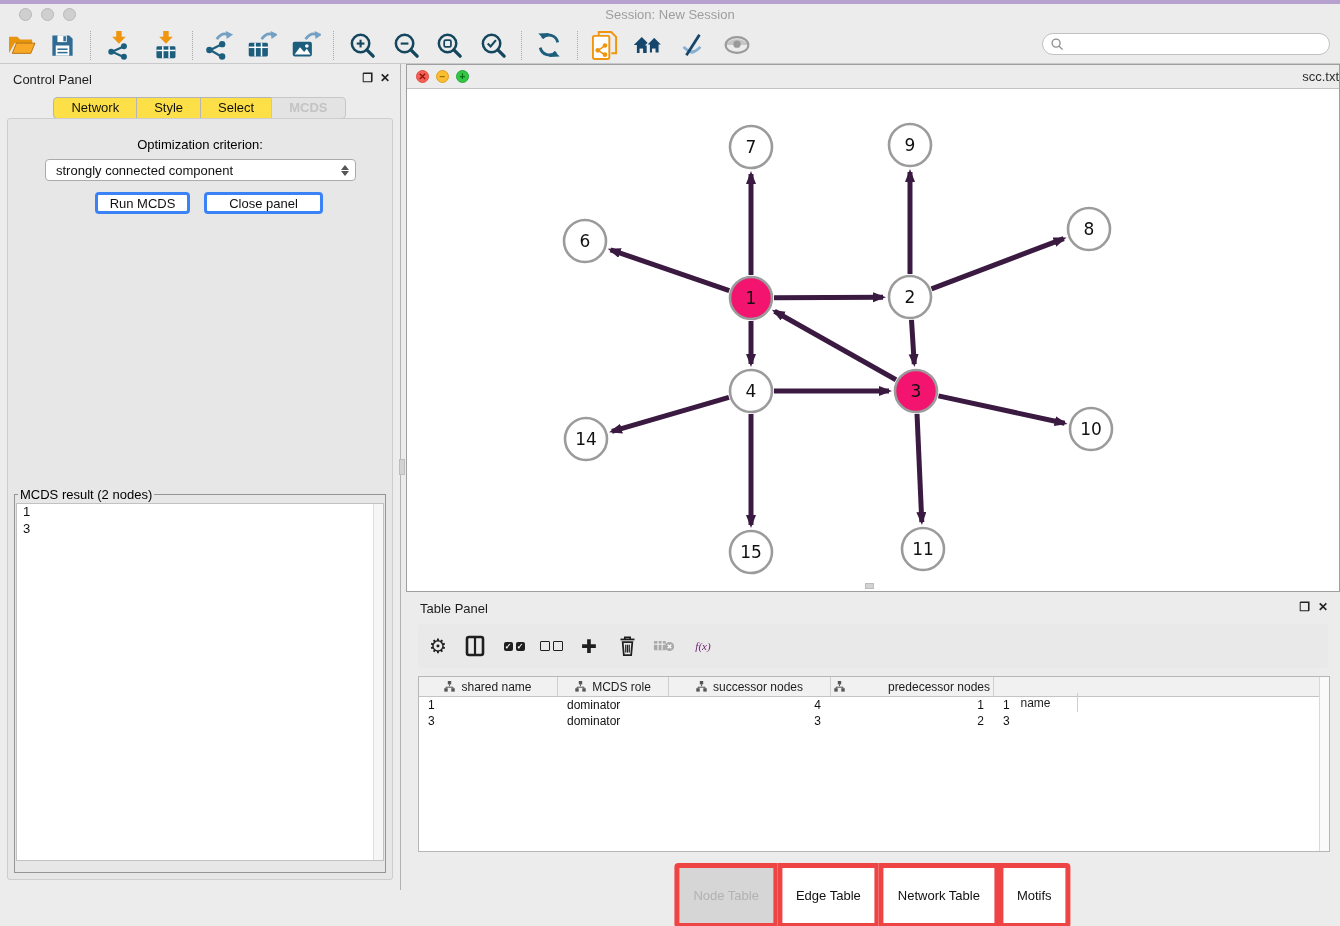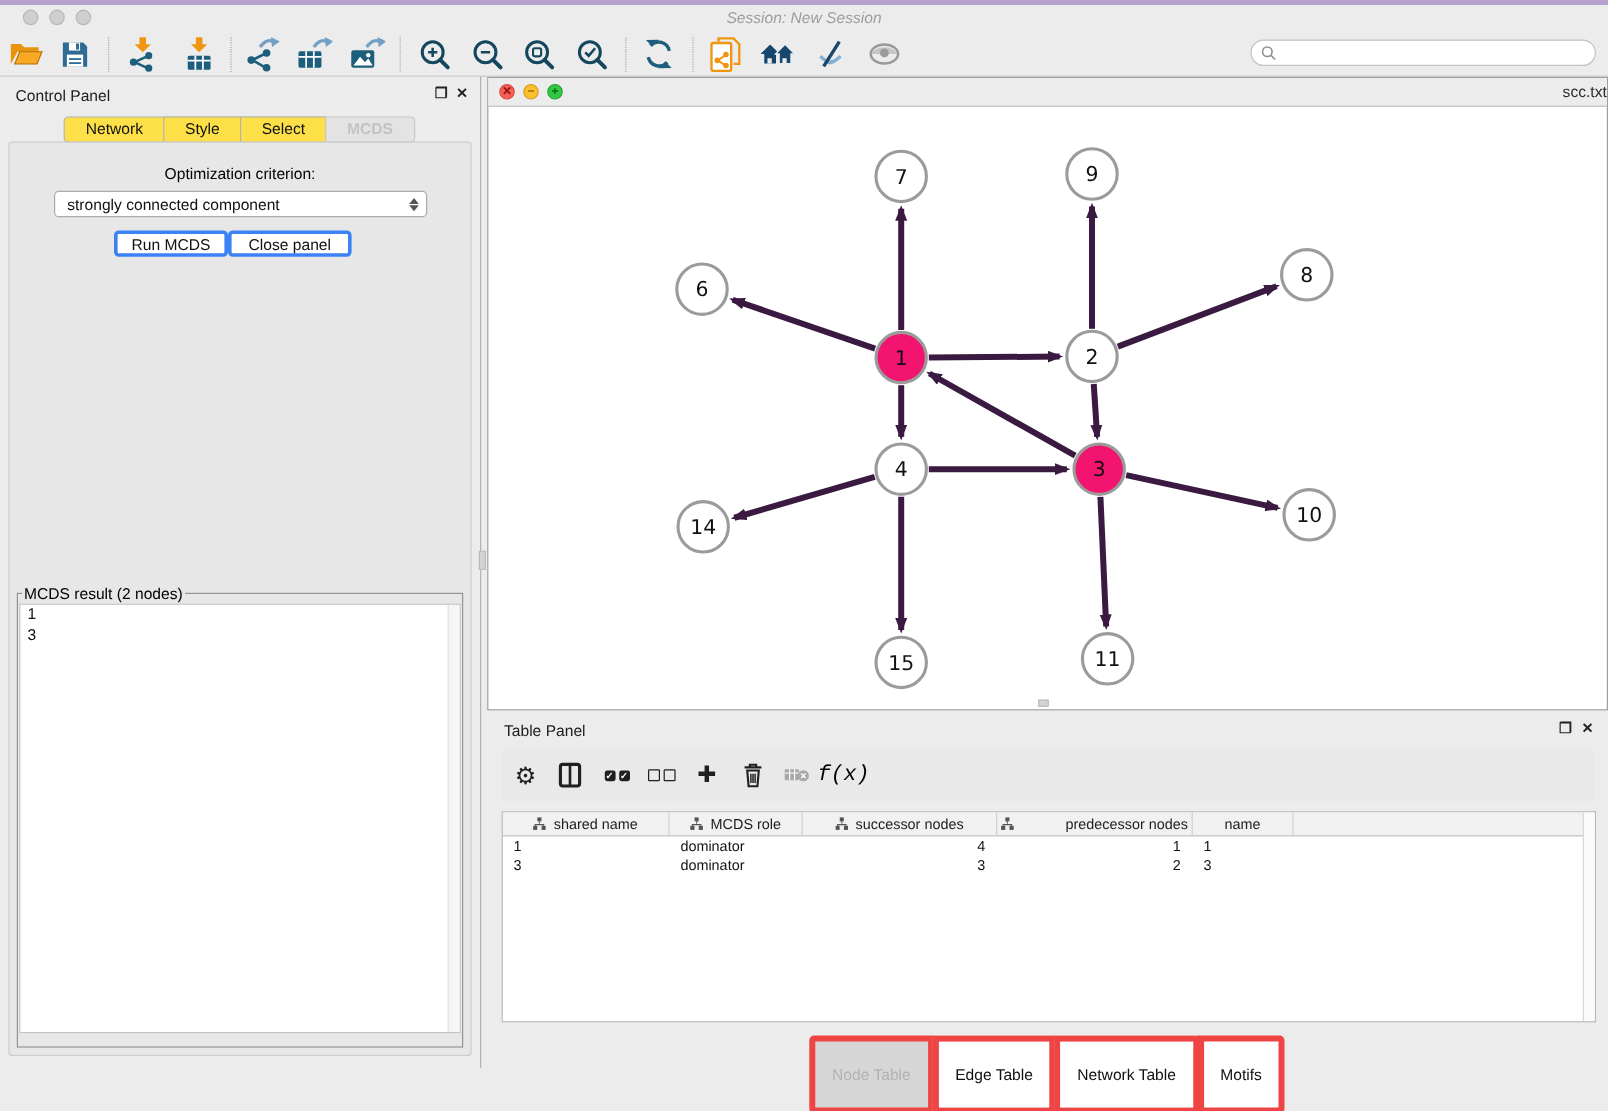--- a/index.html
+++ b/index.html
@@ -5,21 +5,21 @@
   html,body{margin:0;padding:0;background:#d7d7d7;}
   #root{position:relative;width:1340px;height:926px;background:#ececec;
         font-family:"Liberation Sans",sans-serif;overflow:hidden;
         -webkit-font-smoothing:antialiased;}
   .abs{position:absolute;}
   
   .mac-titlebar{top:0;left:0;width:1340px;height:28px;
     background:linear-gradient(#b7a2cf 0,#b7a2cf 4px,#ececec 4px);}
   .traffic{width:13px;height:13px;border-radius:50%;top:8px;
     background:#cfcfcf;border:1px solid #b8b8b8;box-sizing:border-box;}
-  .win-title{top:7px;left:0;width:100%;text-align:center;font-size:13px;color:#9d9d9d;font-style:italic;}
+  .win-title{top:7px;left:0;width:100%;text-align:center;font-size:13px;color:#9d9d9d;}
   
   .toolbar{top:28px;left:0;width:1340px;height:36px;background:#ececec;
     border-bottom:1px solid #c9c9c9;box-sizing:border-box;}
   .ti{position:absolute;top:-1px;width:36px;height:36px;display:flex;
       align-items:center;justify-content:center;cursor:default;}
   .tsep{position:absolute;top:3px;height:29px;border-left:1px dotted #a9a9a9;}
   .searchbox{position:absolute;top:5px;right:10px;width:288px;height:22px;background:#fff;
     border:1px solid #c2c2c2;border-radius:12px;display:flex;align-items:center;
     padding-left:8px;box-sizing:border-box;gap:5px;}
   .searchbox input{border:none;outline:none;flex:1;font-size:12px;background:transparent;
@@ -71,21 +71,21 @@
   
   .table-panel{top:596px;left:406px;width:934px;height:294px;background:#ececec;}
   .tp-toolbar{top:28px;left:12px;width:910px;height:44px;background:#e9e9e9;
     border-radius:3px;}
   .tp-icon{position:absolute;top:0;height:44px;display:flex;align-items:center;
     justify-content:center;width:34px;}
   .chk{display:inline-block;width:9px;height:9px;border-radius:2px;background:#1f1f1f;
     color:#fff;font-size:8px;line-height:9px;text-align:center;font-weight:bold;}
   .unchk{display:inline-block;width:8px;height:8px;border-radius:1px;border:1.6px solid #1f1f1f;}
   .glyph{font-size:20px;color:#1f1f1f;}
-  .fx{font-family:Liberation Mono, monospace;font-style:italic;font-size:18px;color:#000000;}
+  .fx{font-family:Liberation Serif, serif;font-style:italic;font-size:11px;color:#701a75;}
   .datatable{top:80px;left:12px;width:912px;height:176px;background:#fff;
     border:1px solid #b7b7b7;box-sizing:border-box;overflow:hidden;}
   .thead{display:flex;height:19px;background:#f1f1f1;border-bottom:1px solid #c4c4c4;}
   .th{display:flex;align-items:center;justify-content:center;gap:6px;font-size:12px;
     color:#1c1c1c;border-right:1px solid #cfcfcf;box-sizing:border-box;height:19px;}
   .tr{display:flex;height:16px;align-items:center;}
   .td{font-size:12px;color:#111;box-sizing:border-box;white-space:nowrap;overflow:hidden;}
   .table-scroll{position:absolute;top:0;right:0;width:9px;height:100%;background:#fafafa;
     border-left:1px solid #d8d8d8;}
   .bottom-tabs{top:267px;left:50%;transform:translateX(-50%);display:flex;}
@@ -291,21 +291,21 @@
       <div class="abs select">
         <span>strongly connected component</span>
         <span class="grow"></span>
         <span class="stepper">
           <i class="up"></i>
             <i class="dn"></i>
           </span>
       </div>
       <div class="abs opt-label">Optimization criterion:</div>
       <div class="push-btn" style="left:87px;width:95px">Run MCDS</div>
-      <div class="push-btn" style="left:182px;width:103px">Close panel</div>
+      <div class="push-btn" style="left:196px;width:119px">Close panel</div>
 
       <fieldset class="result-box">
         <legend>MCDS result (2 nodes)</legend>
         <div class="result-list" id="result-list">
           <div class="result-scroll"></div>
         <div class="result-item">1</div>
             <div class="result-item">3</div>
           </div>
       </fieldset>
     </div>
@@ -479,21 +479,21 @@
             <svg width="11" height="11" viewBox="0 0 11 11">
               <g fill="#555">
                 <rect x="3.8" y="0" width="3.4" height="3.4"></rect>
                 <rect x="0.3" y="7.2" width="3.4" height="3.4"></rect>
                 <rect x="7.3" y="7.2" width="3.4" height="3.4"></rect>
               </g>
               <path d="M5.5 3.4 v1.8 M2 7.2 v-1 h7 v1" fill="none" stroke="#555" stroke-width="1"></path>
             </svg>
             <span>predecessor nodes</span>
           </div>
-          <div class="th" style="width: 84px;">
+          <div class="th" style="width: 84px; margin-top: 16px;">
             <span>name</span>
           </div>
         </div>
       <div id="table-body">
           <div class="tr">
             <div class="td" style="width: 139px; text-align: left; padding: 0px 0px 0px 9px;">1</div>
             <div class="td" style="width: 111px; text-align: left; padding: 0px 0px 0px 9px;">dominator</div>
             <div class="td" style="width: 162px; text-align: right; padding: 0px 10px 0px 0px;">4</div>
             <div class="td" style="width: 163px; text-align: right; padding: 0px 10px 0px 0px;">1</div>
             <div class="td" style="width: 84px; text-align: left; padding: 0px 0px 0px 9px;">1</div>

